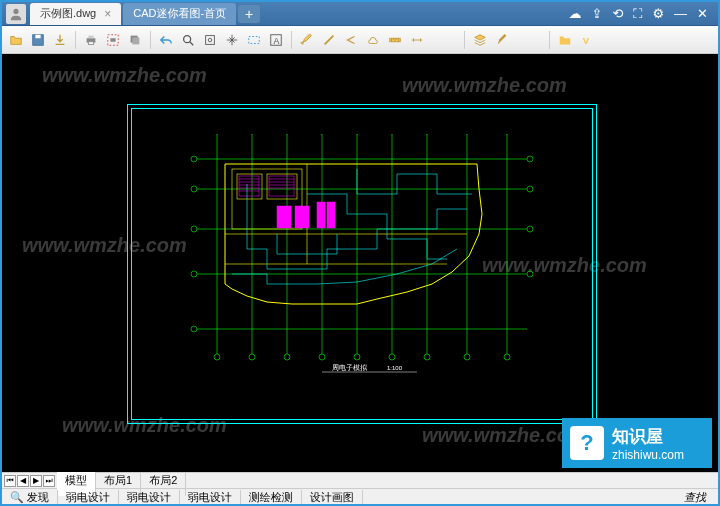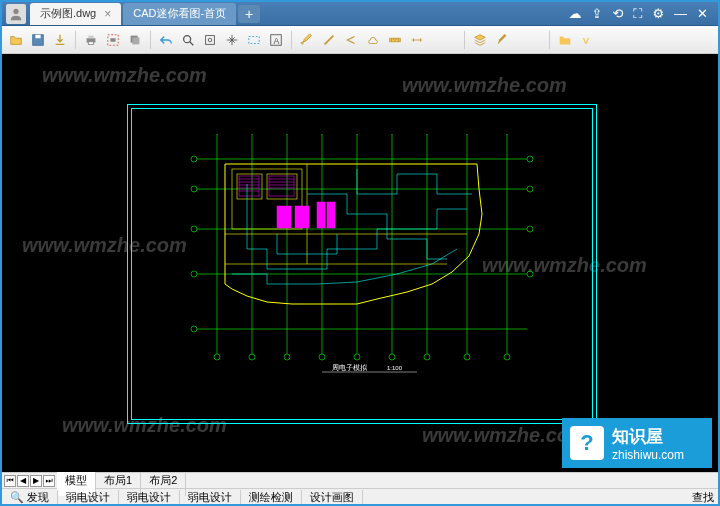--- a/index.html
+++ b/index.html
@@ -24,21 +24,21 @@
 .frame-outer { position: absolute; inset: 0; border: 1px solid #0ff; }
 .frame-inner { position: absolute; inset: 4px; border: 1px solid #0ff; }
 .floorplan { position: absolute; left: 50px; top: 30px; right: 50px; bottom: 50px; }
 .bottom-nav { height: 16px; background: #f0f0f0; border-top: 1px solid #ccc; display: flex; align-items: center; font-size: 11px; }
 .nav-arrows { display: flex; padding: 0 2px; gap: 1px; }
 .nav-arrow { width: 12px; height: 12px; border: 1px solid #999; background: #fff; font-size: 8px; display: flex; align-items: center; justify-content: center; cursor: pointer; }
 .nav-tab { padding: 8px 8px; border-right: 1px solid #ccc; cursor: pointer; }
 .nav-tab.active { background: #fff; }
 .status-bar { height: 18px; background: #f0f0f0; border-top: 1px solid #ccc; display: flex; align-items: center; font-size: 11px; }
 .status-item { padding: 0 8px; border-right: 1px solid #ccc; display: flex; align-items: center; gap: 3px; cursor: pointer; }
-.status-right { margin-left: auto; padding-right: 4px; }
+.status-right { margin-left: auto; padding-right: 12px; font-style: italic; }
 .brand { position: absolute; right: 6px; bottom: 36px; width: 150px; height: 50px; background: #1b9dd9; display: flex; align-items: center; padding: 4px 8px; gap: 8px; }
 .brand-icon { width: 34px; height: 34px; background: #fff; border-radius: 4px; display: flex; align-items: center; justify-content: center; color: #1b9dd9; font-size: 22px; font-weight: bold; }
 .brand-text { color: #fff; }
 .brand-text .cn { font-size: 17px; font-weight: bold; }
 .brand-text .en { font-size: 12px; }
 </style>
 </head>
 <body>
 
 <div class="titlebar">

